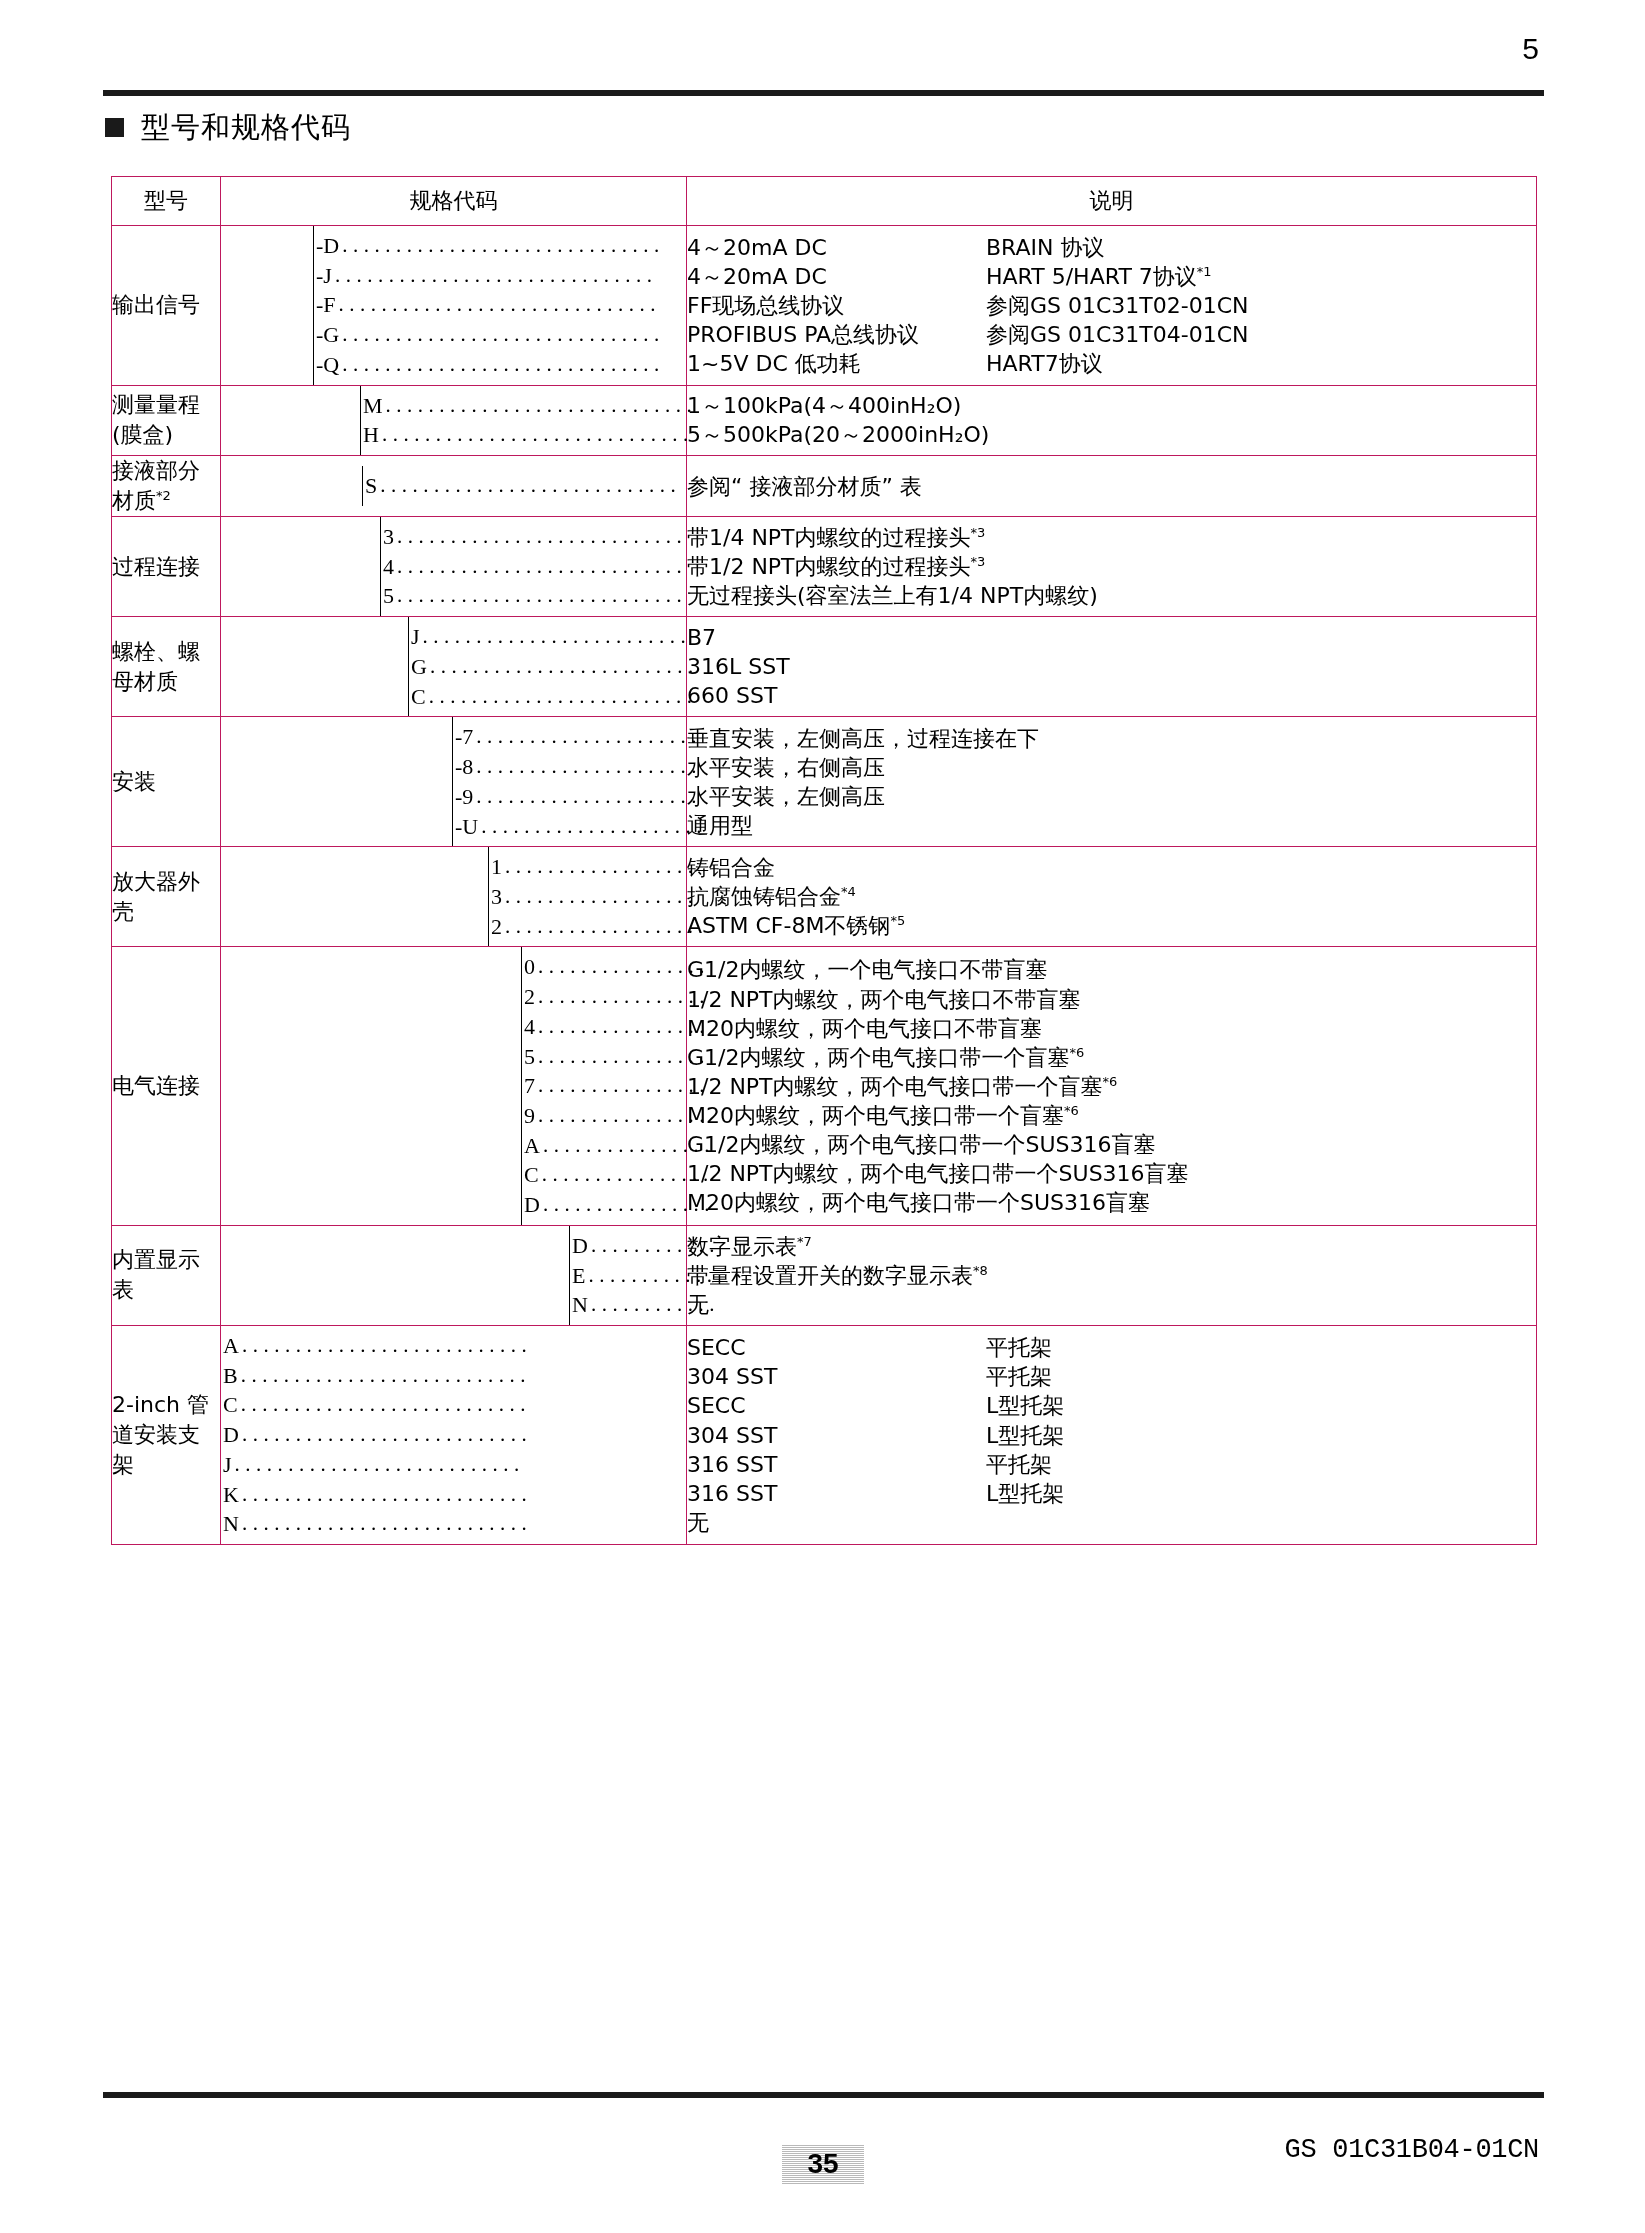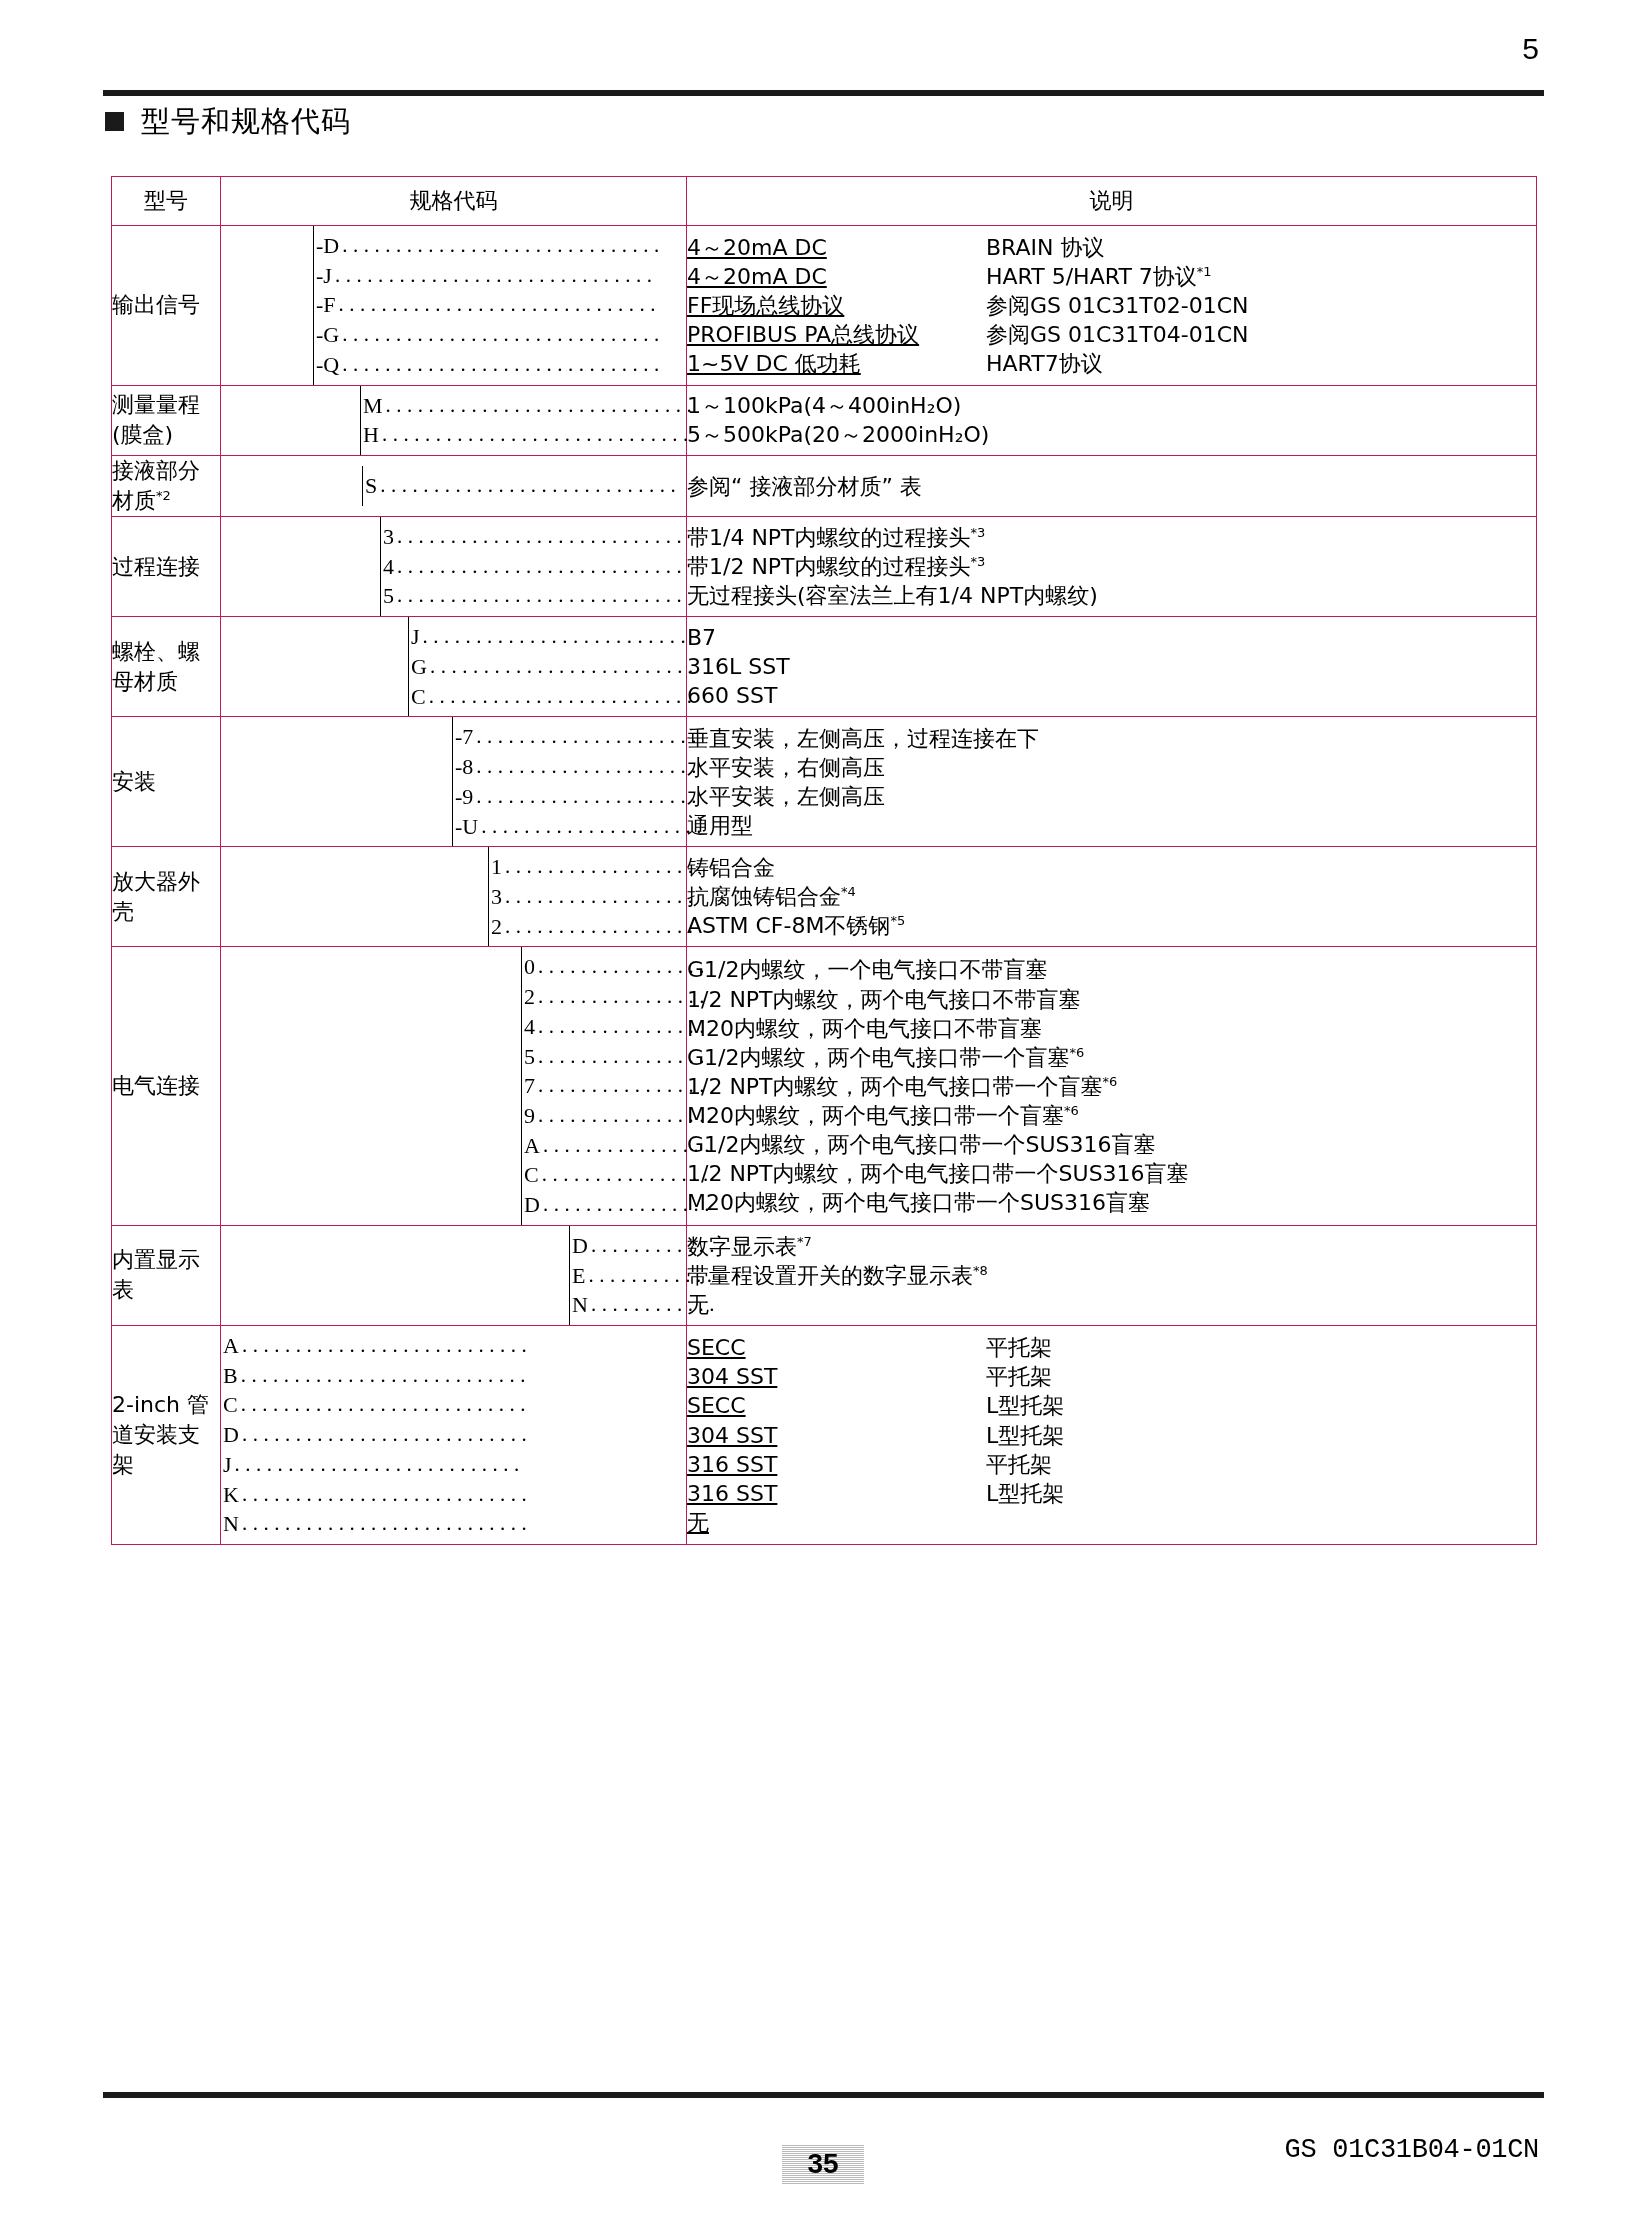--- a/index.html
+++ b/index.html
@@ -48,21 +48,21 @@
     top: 2092px;
     width: 1441px;
     height: 6px;
     background: #1a1a1a;
   }
 
   
   .section-heading {
     position: absolute;
     left: 105px;
-    top: 107px;
+    top: 113px;
     display: flex;
     align-items: center;
     gap: 17px;
   }
   .heading-bullet {
     width: 19px;
     height: 19px;
     background: #1a1a1a;
     display: inline-block;
   }
@@ -137,21 +137,21 @@
   }
 
   .desc-line {
     white-space: nowrap;
     line-height: 1.32;
     font-size: 22px;
   }
   .desc-line.two-col {
     display: flex;
   }
-  .desc-line .dcol1 { width: 299px; flex: 0 0 299px; text-decoration: underline; }
+  .desc-line .dcol1 { width: 299px; flex: 0 0 299px; }
   .desc-line .dcol2 { flex: 1 1 auto; }
 
   sup.fn {
     font-size: 13px;
     vertical-align: super;
     line-height: 0;
   }
 
   
   .code-split {

